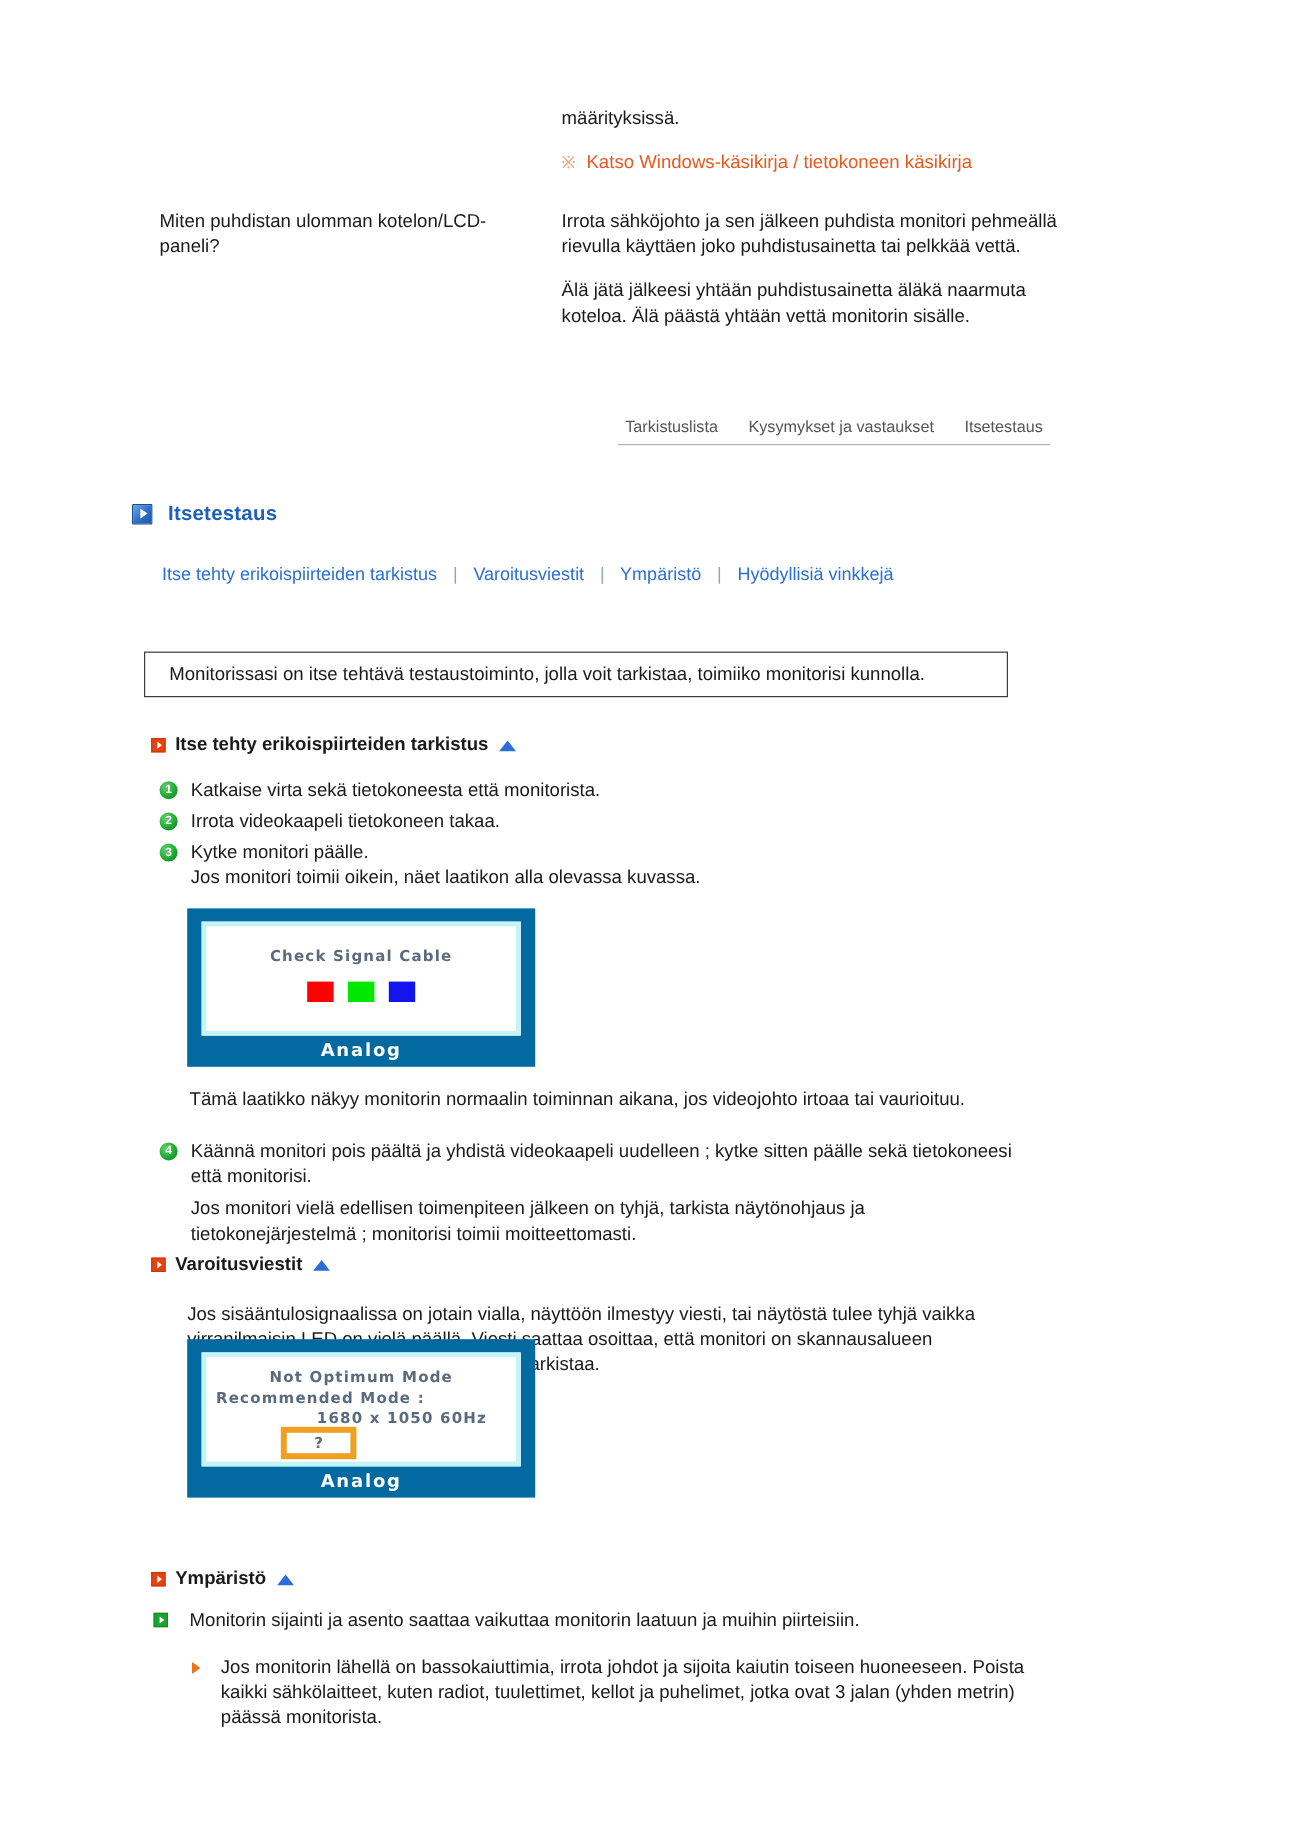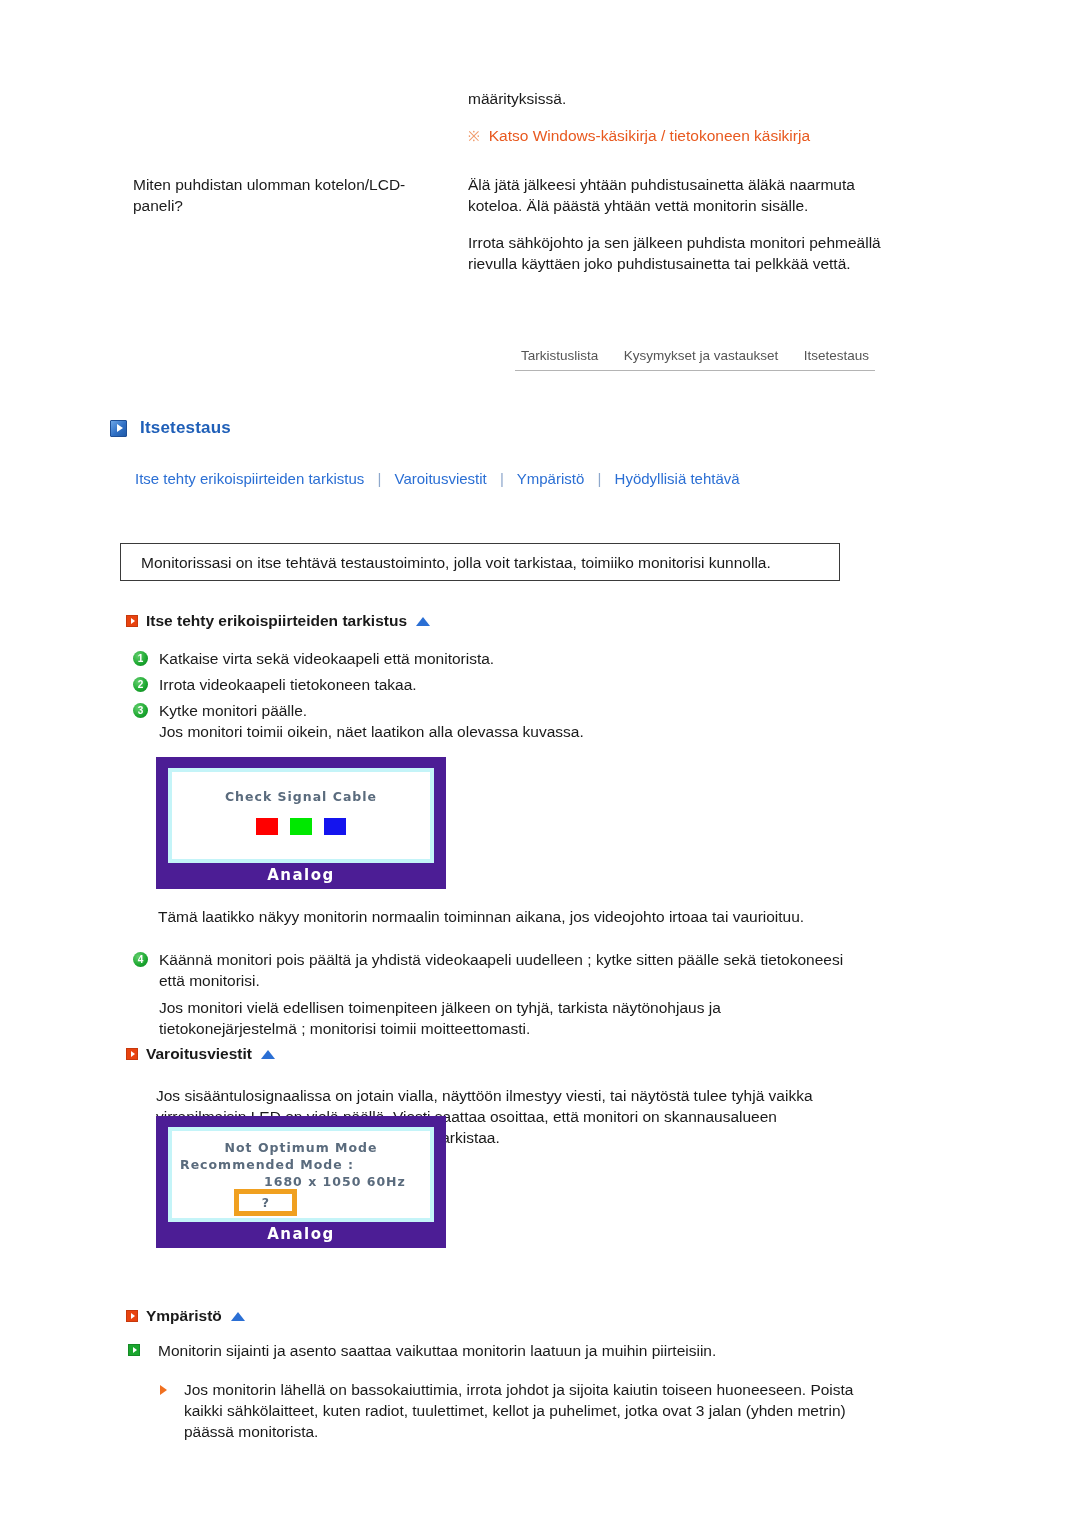--- a/index.html
+++ b/index.html
@@ -235,21 +235,21 @@
 
   .plain-para {
     position: absolute;
   }
 
   
   .monitor {
     position: absolute;
     width: 290px;
     height: 132px;
-    background: #4c1d95;
+    background: #0369a1;
     box-sizing: border-box;
     padding: 11px 12px 0 12px;
   }
   .monitor-screen {
     position: relative;
     width: 266px;
     height: 95px;
     background: #ffffff;
     border: 4px solid #c4f4f8;
     box-sizing: border-box;
@@ -366,22 +366,22 @@
         <div class="note-line">
           <span class="note-mark">※</span>
           <span>Katso Windows-käsikirja / tietokoneen käsikirja</span>
         </div>
       </div>
     </div>
 
     <div class="faq-row">
       <div class="faq-q txt">Miten puhdistan ulomman kotelon/LCD-paneli?</div>
       <div class="faq-a txt">
+        <p>Irrota sähköjohto ja sen jälkeen puhdista monitori pehmeällä rievulla käyttäen joko puhdistusainetta tai pelkkää vettä.</p>
         <p>Älä jätä jälkeesi yhtään puhdistusainetta äläkä naarmuta koteloa. Älä päästä yhtään vettä monitorin sisälle.</p>
-        <p>Irrota sähköjohto ja sen jälkeen puhdista monitori pehmeällä rievulla käyttäen joko puhdistusainetta tai pelkkää vettä.</p>
       </div>
     </div>
   </div>
 
   <div class="tabbar">
     <div class="tabbar-items">
       <span class="tab">Tarkistuslista</span>
       <span class="tab">Kysymykset ja vastaukset</span>
       <span class="tab active">Itsetestaus</span>
     </div>
@@ -393,37 +393,37 @@
     <span class="label">Itsetestaus</span>
   </div>
 
   <div class="linkrow">
     <a href="#">Itse tehty erikoispiirteiden tarkistus</a>
     <span class="sep">|</span>
     <a href="#">Varoitusviestit</a>
     <span class="sep">|</span>
     <a href="#">Ympäristö</a>
     <span class="sep">|</span>
-    <a href="#">Hyödyllisiä tehtävä</a>
+    <a href="#">Hyödyllisiä vinkkejä</a>
   </div>
 
   <div class="intro-box">
     <span class="txt">Monitorissasi on itse tehtävä testaustoiminto, jolla voit tarkistaa, toimiiko monitorisi kunnolla.</span>
   </div>
 
   <div class="sub-head" style="left:126px; top:612px;">
     <span class="bullet-sq orange"></span>
     <span class="label">Itse tehty erikoispiirteiden tarkistus</span>
     <span class="uparrow"></span>
   </div>
 
   <div class="steps" style="left:133px; top:648px; width:700px;">
     <div class="step">
       <span class="step-num">1</span>
-      <span class="step-text txt">Katkaise virta sekä videokaapeli että monitorista.</span>
+      <span class="step-text txt">Katkaise virta sekä tietokoneesta että monitorista.</span>
     </div>
     <div class="step">
       <span class="step-num">2</span>
       <span class="step-text txt">Irrota videokaapeli tietokoneen takaa.</span>
     </div>
     <div class="step">
       <span class="step-num">3</span>
       <span class="step-text txt">Kytke monitori päälle.</span>
     </div>
   </div>

